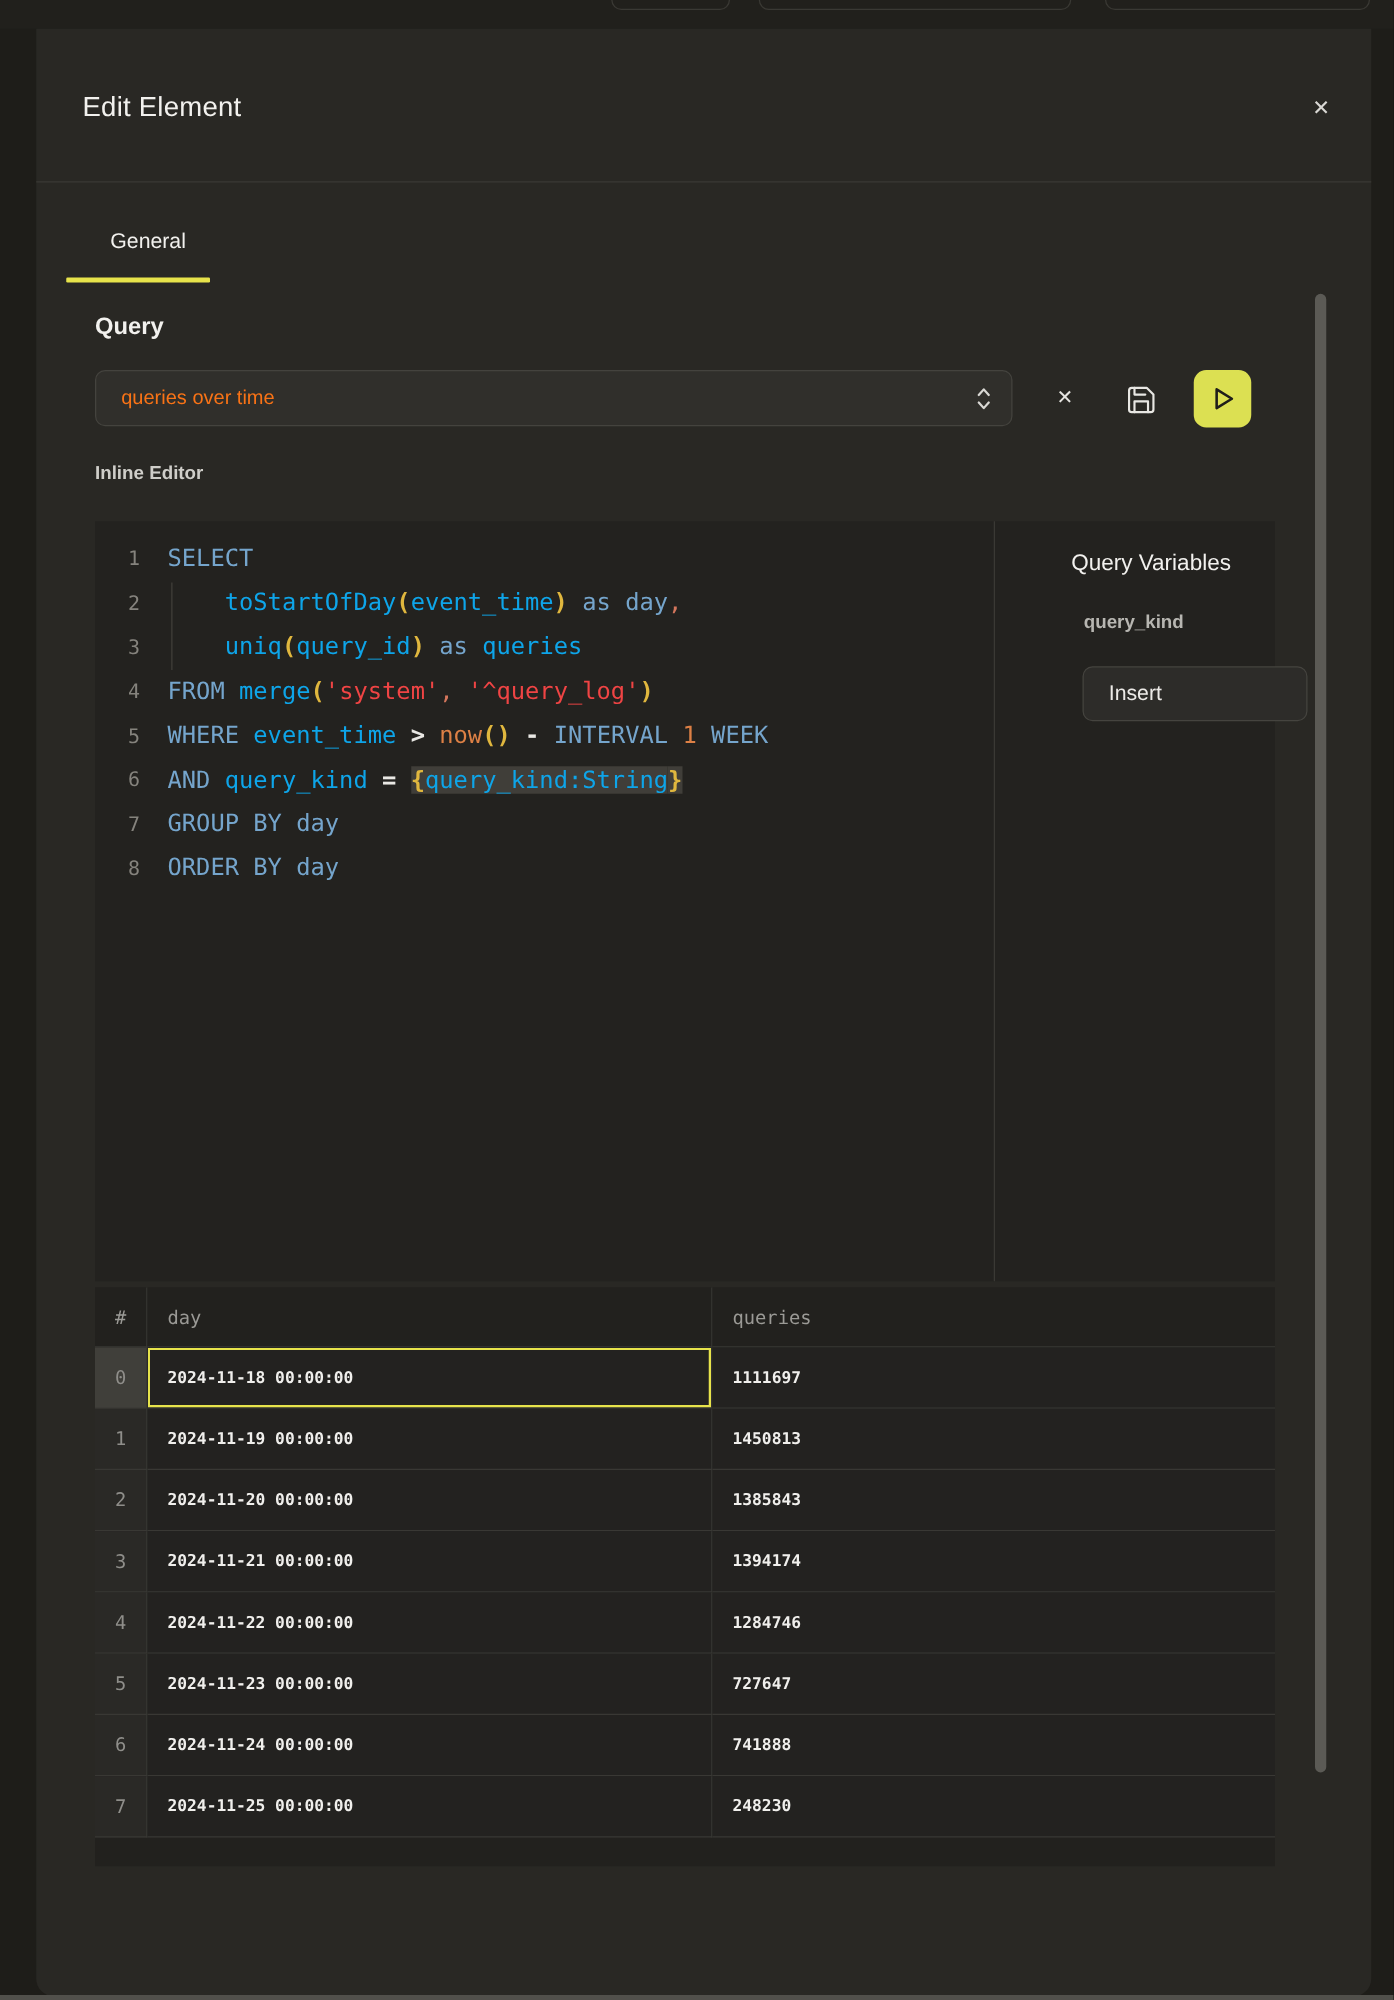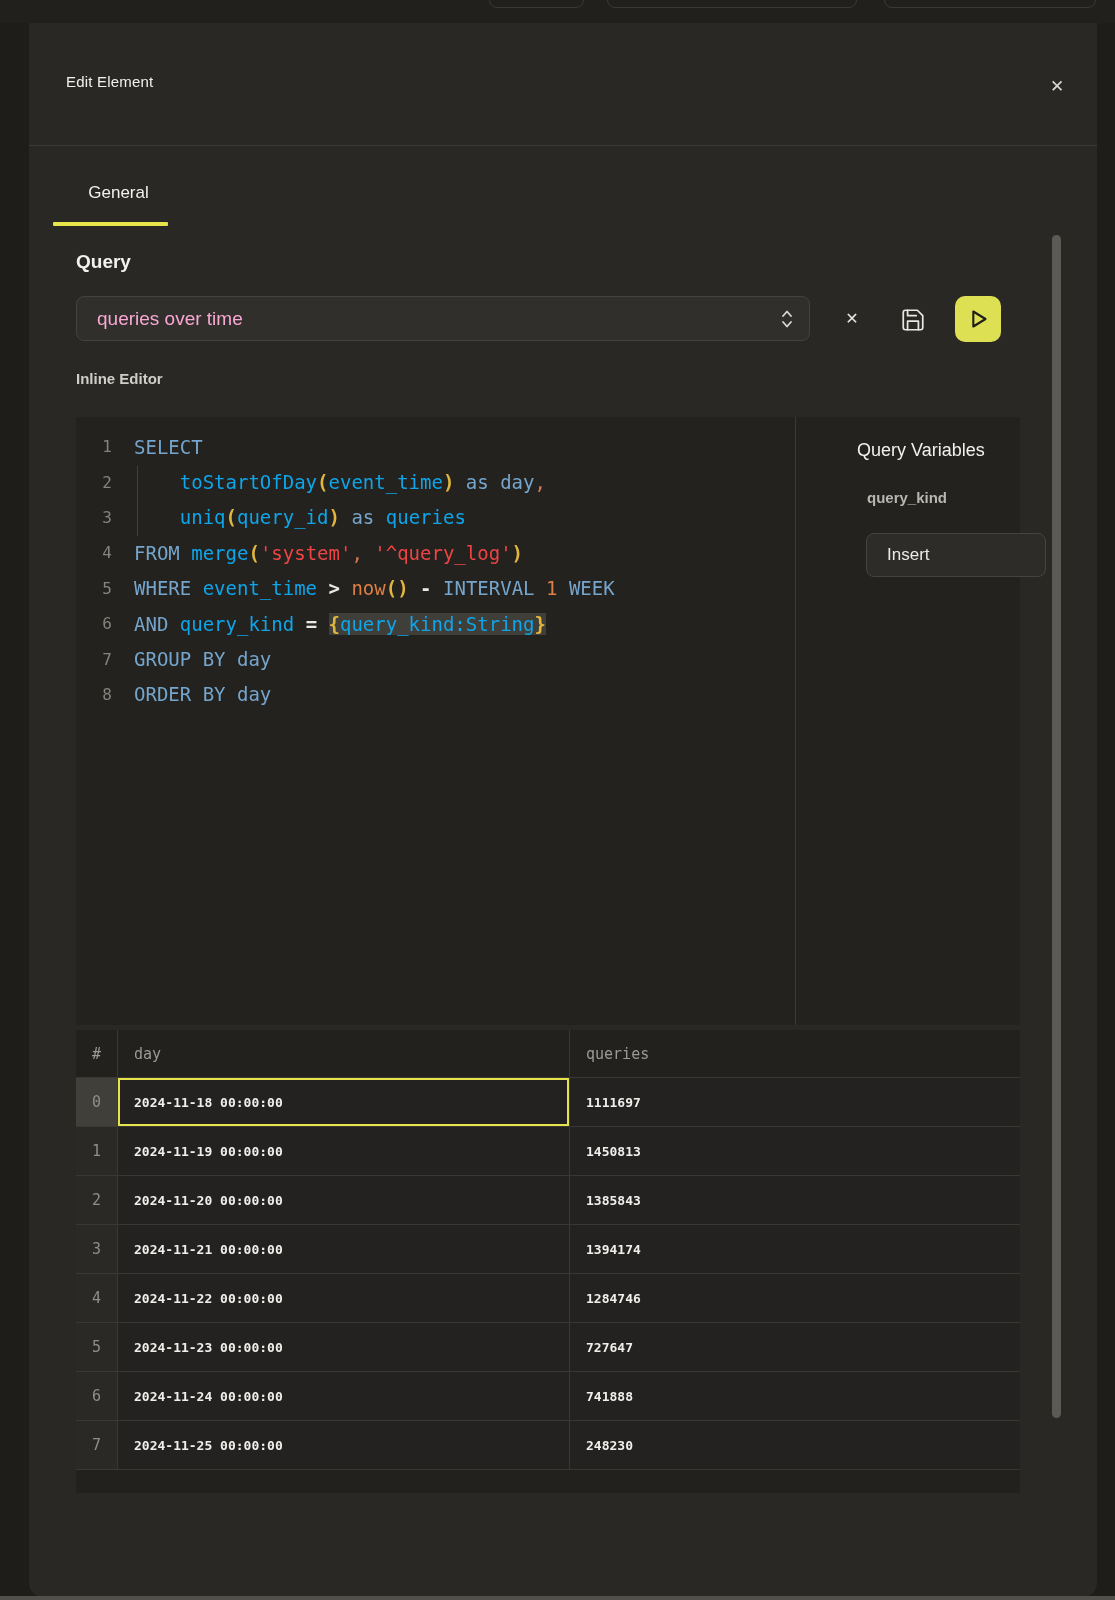--- a/index.html
+++ b/index.html
@@ -9,35 +9,35 @@
     background:#1e1d19; font-family:"Liberation Sans", sans-serif;
   }
   
   .topbar { position:absolute; left:0; top:0; width:1115px; height:23px; background:#21201c; }
   .topbar .ghost-btn { position:absolute; top:-20px; height:28px; border:1px solid #3a3934; border-radius:8px; background:transparent; }
   
   .modal {
     position:absolute; left:29px; top:23px; width:1068px; height:1574px;
     background:#292824; border-radius:0 0 14px 14px;
   }
-  .modal-title { position:absolute; left:37px; top:50px; font-size:15px; font-weight:500; color:#f2f1ee; letter-spacing:.2px; }
+  .modal-title { position:absolute; left:37px; top:50px; font-size:22px; font-weight:500; color:#f2f1ee; letter-spacing:.2px; }
   .close-btn { position:absolute; left:1014px; top:50px; width:28px; height:28px; color:#d9d8d4; font-size:17px; line-height:28px; text-align:center; cursor:pointer; }
   .header-divider { position:absolute; left:0; top:122px; width:100%; height:1px; background:#3a3934; }
   
   .tab { position:absolute; left:24px; top:160px; width:115px; text-align:center; }
   .tab-label { font-size:17px; color:#f2f1ee;margin-left:16px; }
   .tab-underline { position:absolute; left:0; top:39px; width:115px; height:4px; background:#e7e34b; border-radius:1px; }
   
   .query-heading { position:absolute; left:47px; top:228px; font-size:19px; font-weight:700; color:#f2f1ee; }
   .query-select {
     position:absolute; left:47px; top:273px; width:734px; height:45px;
     background:#302f2b; border:1px solid #44433e; border-radius:8px;
     display:flex; align-items:center; padding:0 44px 0 20px; cursor:pointer;
   }
-  .query-select .value { font-size:19px; color:#f9a8d4; }
+  .query-select .value { font-size:16px; color:#f97316; }
   .query-select .chev { position:absolute; right:14px; top:11px; width:16px; height:22px; }
   .clear-btn { position:absolute; left:809px; top:282px; width:28px; height:28px; text-align:center; line-height:28px; font-size:16px; color:#e6e5e1; cursor:pointer; }
   .save-btn { position:absolute; left:871px; top:284px; width:26px; height:26px; cursor:pointer; }
   .run-btn {
     position:absolute; left:926px; top:273px; width:46px; height:46px;
     background:#dce052; border-radius:10px; display:flex; align-items:center; justify-content:center; cursor:pointer;
   }
   .inline-editor-label { position:absolute; left:47px; top:347px; font-size:15px; font-weight:600; color:#cfcec9; }
   
   .editor-wrap { position:absolute; left:47px; top:394px; width:944px; height:608px; background:#23221f; }

